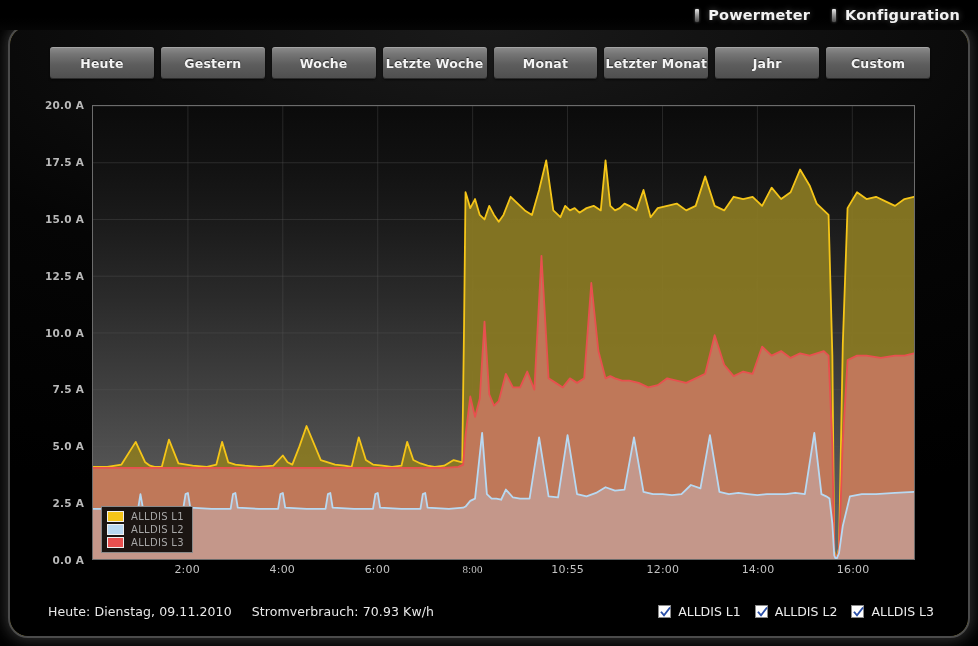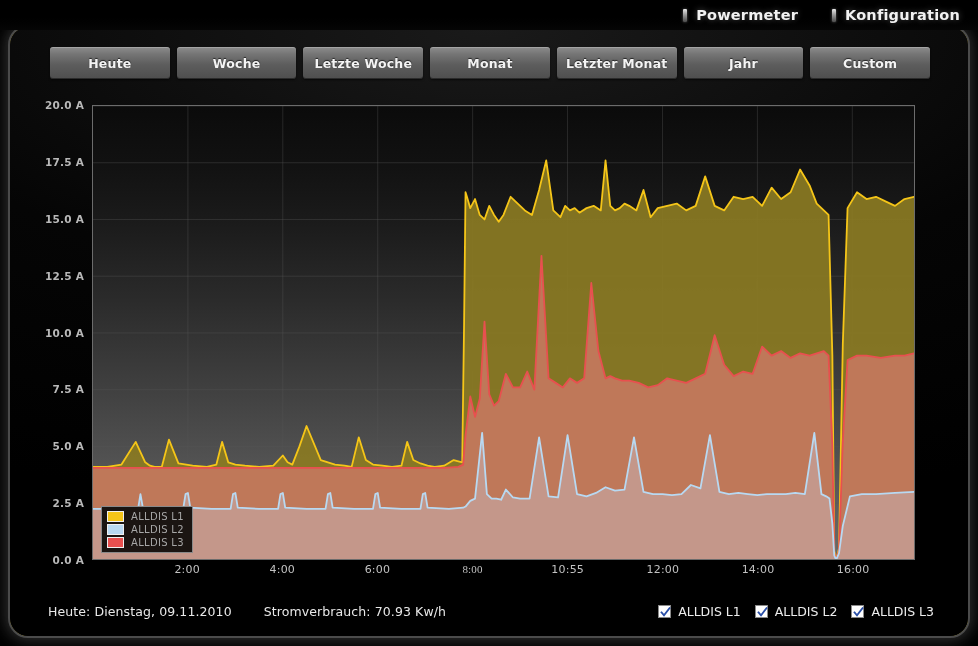--- a/index.html
+++ b/index.html
@@ -23,21 +23,21 @@
   
   .topnav {
     position: absolute;
     top: 0; left: 0;
     width: 978px;
     height: 30px;
     display: flex;
     align-items: center;
     justify-content: flex-end;
     padding-right: 18px;
-    gap: 12px;
+    gap: 0px;
     background: linear-gradient(180deg,#000 0%, #000 60%, #050505 100%);
     z-index: 20;
   }
   .navitem {
     display: flex;
     align-items: center;
     gap: 9px;
     margin-left: 22px;
     cursor: pointer;
   }
@@ -171,21 +171,21 @@
 
   
   .footer {
     position: absolute;
     left: 0; bottom: 14px;
     width: 962px; height: 22px;
     display: flex;
     align-items: center;
     padding: 0 38px 0 38px;
   }
-  .fleft { display: flex; align-items: center; gap: 32px; }
+  .fleft { display: flex; align-items: center; gap: 20px; }
   .ftext { color: #e9e9e9; font-size: 12.5px; letter-spacing: .1px; white-space: nowrap; }
   .fright { margin-left: auto; display: flex; align-items: center; gap: 14px; }
   .cbgroup { display: flex; align-items: center; gap: 7px; cursor: pointer; }
   .cbox {
     width: 13px; height: 13px;
     background: #fff;
     border: 1px solid #8a8a8a;
     position: relative;
     display: block;
     flex: none;
@@ -207,20 +207,21 @@
       <span class="navbullet"></span>
       <span class="navlabel">Konfiguration</span>
     </div>
   </div>
 
   <div class="frame">
     <div class="frame-inner">
 
       <div class="btnrow">
         <button class="rbtn">Heute</button>
+        <button class="rbtn">Gestern</button>
         <button class="rbtn">Woche</button>
         <button class="rbtn">Letzte Woche</button>
         <button class="rbtn">Monat</button>
         <button class="rbtn">Letzter Monat</button>
         <button class="rbtn">Jahr</button>
         <button class="rbtn">Custom</button>
       </div>
 
       <div class="chartwrap">
         <div class="ylabels" id="y-labels">

